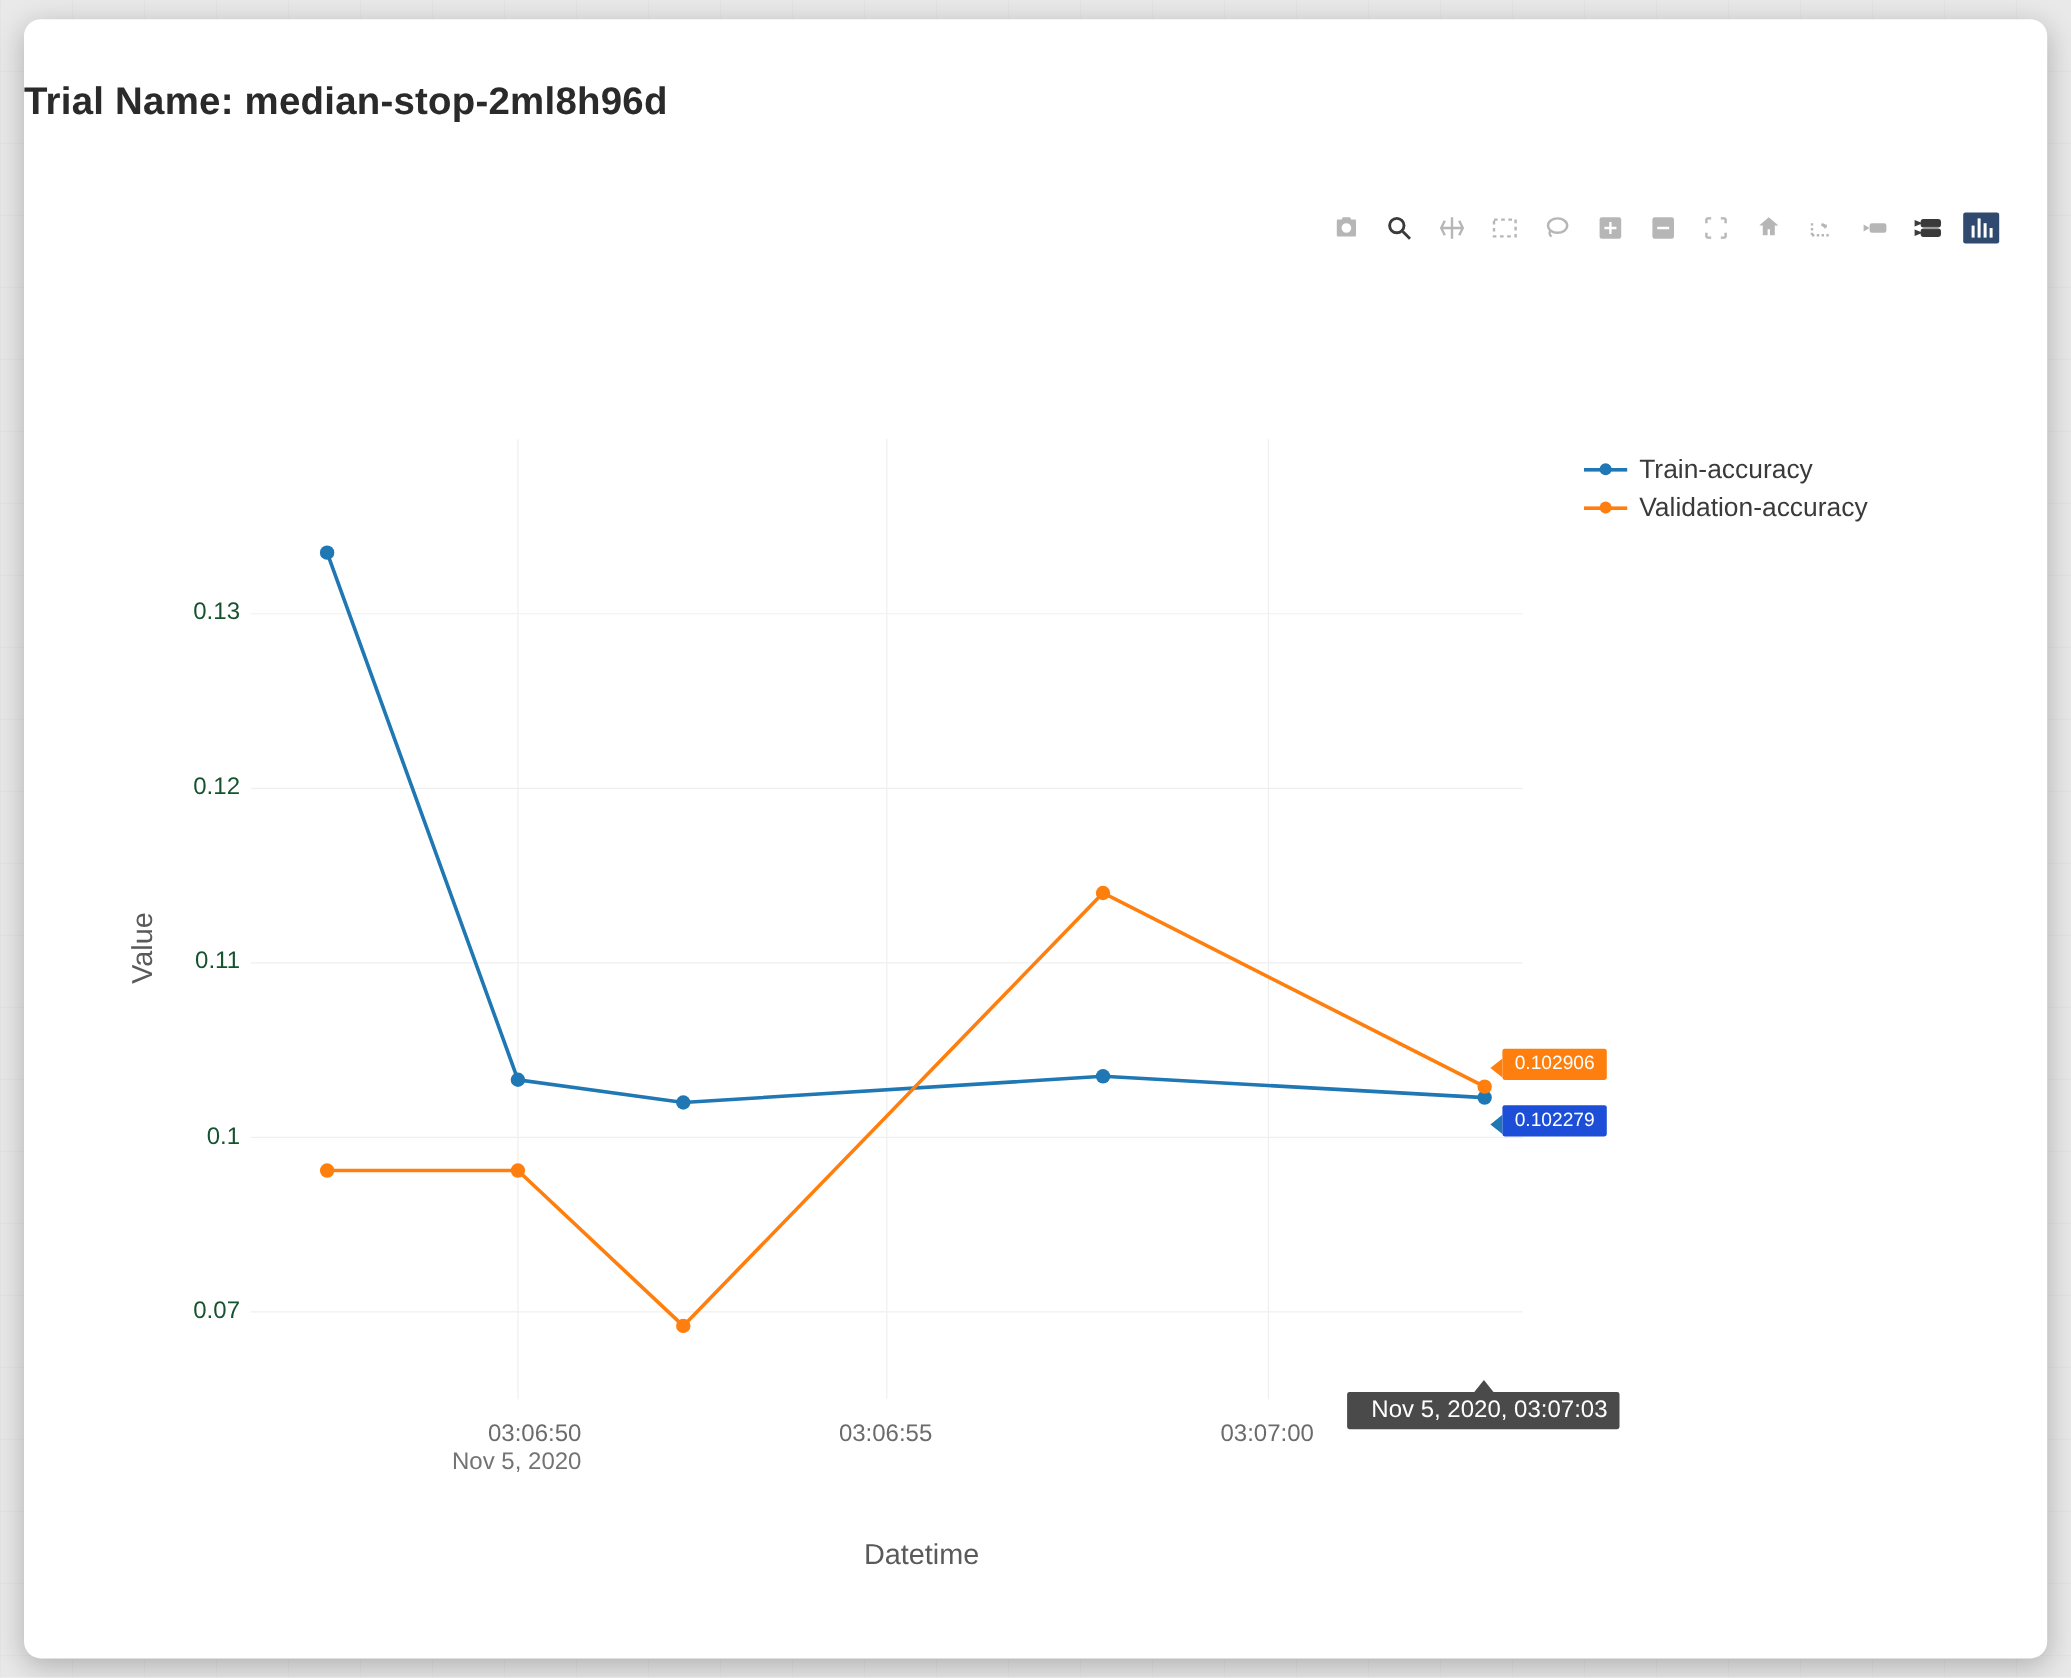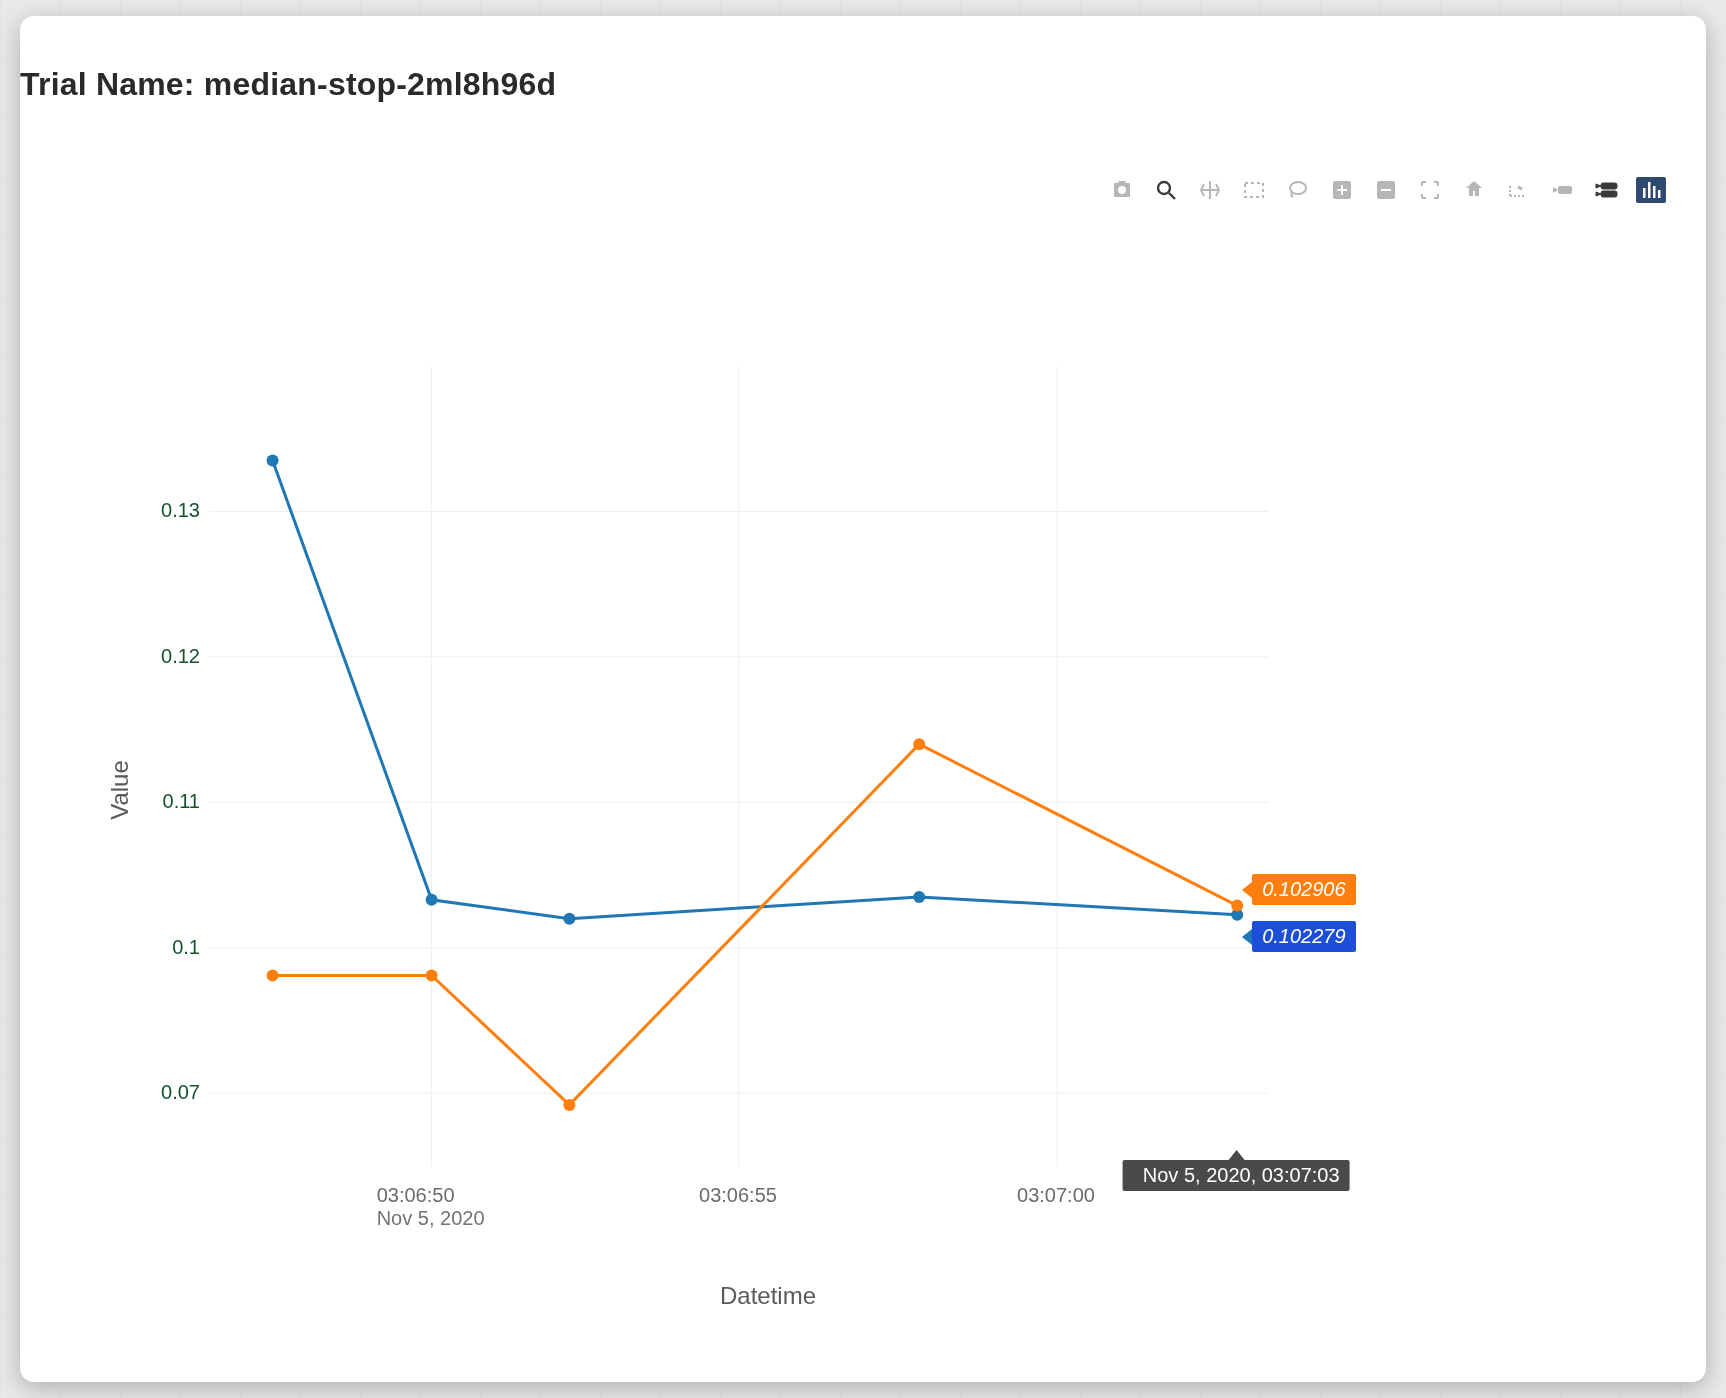--- a/index.html
+++ b/index.html
@@ -118,21 +118,21 @@
     right: 1500px; 
     font-size: 20px;
     color: #14532d;
     text-align: right;
     width: 80px;
   }
   .x-tick {
     position: absolute;
     font-size: 20px;
     color: #6b6b6b;
-    text-align: left;
+    text-align: right;
     transform: translateX(-50%);
     white-space: nowrap;
   }
   .x-tick .sub {
     display: block;
     font-size: 20px;
     color: #737373;
   }
 
   
@@ -170,25 +170,24 @@
     border-radius: 50%;
     transform: translate(-50%, -50%);
   }
   .legend-train { color: #1f77b4; }
   .legend-val   { color: #ff7f0e; }
 
   
   .callout {
     position: absolute;
     color: #fff;
-    font-size: 20px;
+    font-size: 16px;
     padding: 4px 10px;
     border-radius: 2px;
     white-space: nowrap;
-    font-style: italic;
   }
   .callout.orange { background: #ff7f0e; }
   .callout.blue   { background: #1d4ed8; }
   .callout-arrow {
     position: absolute;
     width: 0; height: 0;
     border-top: 8px solid transparent;
     border-bottom: 8px solid transparent;
   }
   .callout-arrow.orange { border-right: 10px solid #ff7f0e; }
@@ -304,20 +303,30 @@
           <rect x="14" y="8" width="2.5" height="12"></rect>
           <rect x="19" y="12" width="2.5" height="8"></rect>
         </svg>
     </div>
   </div>
 
   <div class="chart">
     <div class="y-title">Value</div>
     <div class="x-title">Datetime</div>
 
+    <div class="legend">
+      <div class="legend-item">
+        <span class="legend-swatch legend-train"></span>
+        <span>Train-accuracy</span>
+      </div>
+      <div class="legend-item">
+        <span class="legend-swatch legend-val"></span>
+        <span>Validation-accuracy</span>
+      </div>
+    </div>
 
     <div class="plot">
       <svg id="plot-svg" viewBox="0 0 1060 800" width="1060" height="800" style="overflow:visible">
 
         <g id="grid-y" stroke="#efefef" stroke-width="1">
             <line x1="0" x2="1060" y1="727.2727272727274" y2="727.2727272727274"></line>
             <line x1="0" x2="1060" y1="581.8181818181819" y2="581.8181818181819"></line>
             <line x1="0" x2="1060" y1="436.3636363636365" y2="436.3636363636365"></line>
             <line x1="0" x2="1060" y1="290.9090909090911" y2="290.9090909090911"></line>
             <line x1="0" x2="1060" y1="145.4545454545456" y2="145.4545454545456"></line>

